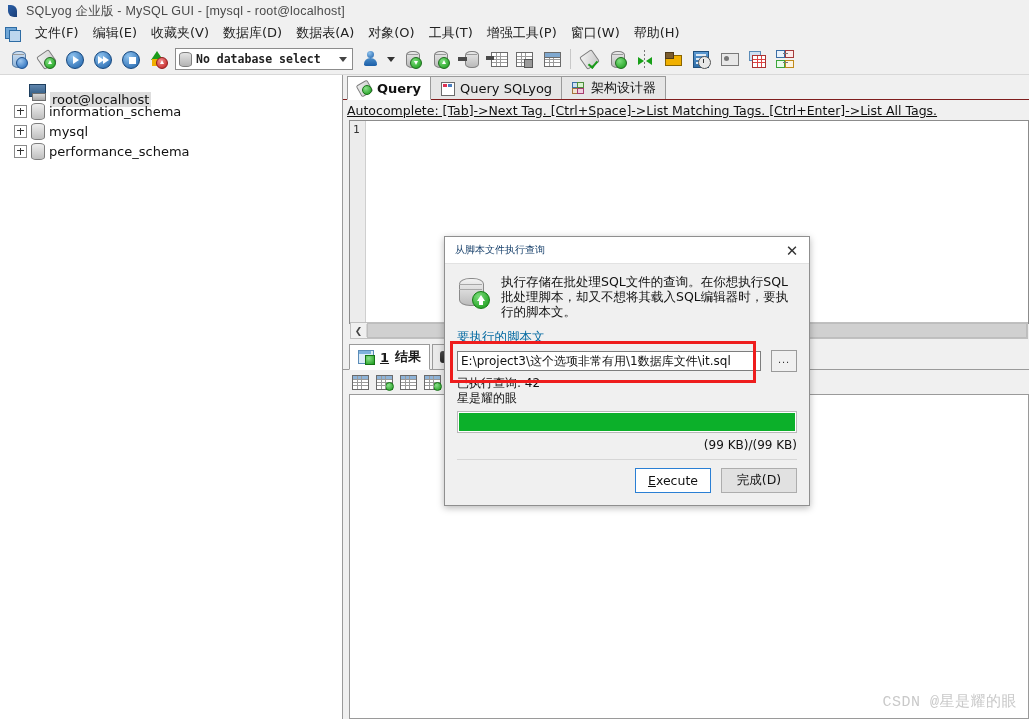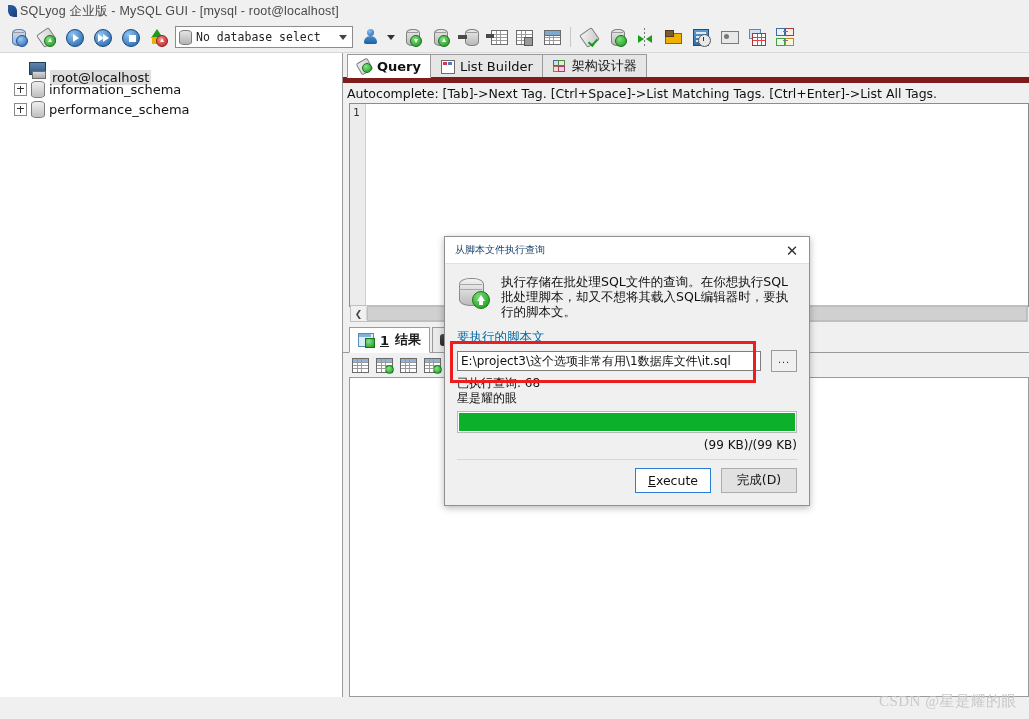--- a/index.html
+++ b/index.html
@@ -7,21 +7,21 @@
     width:1029px;height:719px;overflow:hidden;
     background:#f0f0f0;
     font-family:"Liberation Sans","DejaVu Sans",sans-serif;
     font-size:12px;color:#1a1a1a;
     -webkit-font-smoothing:none;
   }
   .app{position:relative;width:1029px;height:719px;background:#f0f0f0;}
 
   
   .titlebar{
-    height:22px;display:flex;align-items:center;
+    height:22px;display:flex;align-items:center;gap:6px;
     padding:0 6px;background:#f0f0f0;
   }
   .titlebar .tlogo{
     width:14px;height:14px;flex:0 0 14px;position:relative;
   }
   .titlebar .tlogo:before{
     content:"";position:absolute;left:2px;top:1px;width:9px;height:12px;
     background:linear-gradient(135deg,#2a5fa8,#1b3f78);
     border-radius:0 6px 0 6px;
   }
@@ -38,21 +38,21 @@
   .menu-icon .sq1{position:absolute;left:1px;top:2px;width:10px;height:10px;background:#6fa6d6;border:1px solid #2e6ca4;}
   .menu-icon .sq2{position:absolute;left:5px;top:5px;width:10px;height:10px;background:#bcd6ee;border:1px solid #2e6ca4;}
   .menu-item{
     padding:2px 7px;font-size:13px;color:#222;white-space:nowrap;cursor:default;
     font-family:"DejaVu Sans","Liberation Sans",sans-serif;
   }
 
   
   .toolbar{
     height:30px;display:flex;align-items:center;gap:0;
-    padding:0 4px;background:#f0f0f0;border-bottom:1px solid #d8d8d8;
+    padding:0 4px;background:#f0f0f0;border-bottom:1px solid #d8d8d8;font-weight:bold;
   }
   .tbtn{
     width:28px;height:26px;display:flex;align-items:center;justify-content:center;
     position:relative;
   }
   .tsep{width:1px;height:20px;background:#c8c8c8;margin:0 4px;}
 
   
   .ic{position:relative;width:20px;height:20px;display:block;}
   .db{position:absolute;left:4px;top:2px;width:12px;height:15px;
@@ -157,21 +157,21 @@
   .ticon-srv:before{content:"";position:absolute;left:0;top:0;width:15px;height:11px;
     background:linear-gradient(#5f85ad,#2d5880);border:1px solid #1d3e5e;}
   .ticon-srv:after{content:"";position:absolute;left:3px;top:9px;width:12px;height:6px;
     background:linear-gradient(#d9d9d9,#a8a8a8);border:1px solid #6f6f6f;}
   .tlabel{font-size:13px;color:#111;font-family:"DejaVu Sans","Liberation Sans",sans-serif;}
   .trow.sel .tlabel{background:#dedede;padding:0 2px;margin-top:16px;}
 
   
   .right{flex:1;display:flex;flex-direction:column;background:#f0f0f0;position:relative;}
   .tabstrip{display:flex;align-items:flex-end;height:24px;padding-left:4px;gap:0px;
-    background:#f0f0f0;border-bottom:6px solid #7f1d1d;}
+    background:#f0f0f0;border-bottom:1px solid #7f1d1d;}
   .tab{
     display:flex;align-items:center;gap:5px;height:22px;padding:0 9px;
     background:#e6e6e6;border:1px solid #9a9a9a;border-bottom:none;margin-right:-1px;
     font-size:13px;color:#111;font-family:"DejaVu Sans","Liberation Sans",sans-serif;
   }
   .tab.active{background:#fff;border-bottom:1px solid #fff;margin-bottom:-1px;font-weight:bold;}
   .tabicon{width:15px;height:14px;position:relative;flex:0 0 15px;}
   .qi{position:absolute;left:1px;top:1px;width:11px;height:11px;
     background:linear-gradient(135deg,#efefef,#c5c5c5);border:1px solid #7e7e7e;transform:rotate(-30deg);border-radius:2px;}
   .qi-badge{position:absolute;right:0;bottom:0;width:8px;height:8px;border-radius:50%;
@@ -180,21 +180,21 @@
   .qbi:before{content:"";position:absolute;left:1px;top:1px;width:4px;height:3px;background:#d35;}
   .qbi:after{content:"";position:absolute;left:6px;top:1px;width:4px;height:3px;background:#4a7fbf;}
   .sdi{position:absolute;left:1px;top:1px;width:12px;height:12px;}
   .sdi .a{position:absolute;left:0;top:0;width:5px;height:4px;background:#cfe0f2;border:1px solid #3b6ea5;}
   .sdi .b{position:absolute;right:0;top:0;width:5px;height:4px;background:#d9f2cf;border:1px solid #4d8c3b;}
   .sdi .c{position:absolute;left:0;bottom:0;width:5px;height:4px;background:#f2e2cf;border:1px solid #a5743b;}
   .sdi .d{position:absolute;right:0;bottom:0;width:5px;height:4px;background:#efcfe0;border:1px solid #a53b6e;}
 
   .hintbar{height:20px;display:flex;align-items:center;padding-left:4px;
     font-size:12.5px;color:#111;background:#f0f0f0;
-    font-family:"DejaVu Sans","Liberation Sans",sans-serif;}
+    font-family:"DejaVu Sans","Liberation Sans",sans-serif;text-decoration:underline;}
 
   .editor-wrap{background:#fff;border:1px solid #8c8c8c;margin:0 0 0 6px;
     height:202px;display:flex;position:relative;}
   .gutter{width:16px;background:#ececec;border-right:1px solid #cfcfcf;
     font-family:"DejaVu Sans Mono","Liberation Mono",monospace;font-size:11px;color:#333;
     padding:2px 0 0 3px;box-sizing:border-box;}
   .editarea{flex:1;background:#fff;}
   .hscroll{position:absolute;left:0;right:0;bottom:-16px;height:15px;background:#f0f0f0;
     border:1px solid #c0c0c0;display:flex;align-items:center;}
   .hscroll .lbtn{width:15px;height:13px;display:flex;align-items:center;justify-content:center;
@@ -294,34 +294,50 @@
   .dlg-sep{height:1px;background:#d6d6d6;margin:7px 0 0 0;}
   .dlg-actions{display:flex;justify-content:flex-end;gap:10px;padding:8px 0 4px 0;}
   .dlg-btn{min-width:74px;height:23px;display:flex;align-items:center;justify-content:center;
     font-size:12.5px;color:#111;background:#e1e1e1;border:1px solid #adadad;
     font-family:"DejaVu Sans","Liberation Sans",sans-serif;}
   .dlg-btn.primary{background:#fff;border:1px solid #2a7fd4;}
   .dlg-btn u{text-decoration:underline;}
 
   .watermark{
     position:absolute;right:12px;bottom:8px;font-size:15px;color:#c9c9c9;
-    font-family:Liberation Serif, serif;letter-spacing:.5px;
+    font-family:Liberation Mono, monospace;letter-spacing:.5px;
     user-select:none;
   }
 </style>
 </head>
 <body>
 
 <div class="app">
 
   <div class="titlebar">
     <div class="tlogo"></div>
     <div class="ttext">SQLyog 企业版 - MySQL GUI - [mysql - root@localhost]</div>
   </div>
 
+  <div class="menubar">
+    <div class="menu-icon">
+      <div class="sq1"></div>
+        <div class="sq2"></div>
+    </div>
+    <div class="menu-item">文件(F)</div>
+    <div class="menu-item">编辑(E)</div>
+    <div class="menu-item">收藏夹(V)</div>
+    <div class="menu-item">数据库(D)</div>
+    <div class="menu-item">数据表(A)</div>
+    <div class="menu-item">对象(O)</div>
+    <div class="menu-item">工具(T)</div>
+    <div class="menu-item">增强工具(P)</div>
+    <div class="menu-item">窗口(W)</div>
+    <div class="menu-item">帮助(H)</div>
+  </div>
 
   <div class="toolbar">
     <div class="tbtn">
       <span class="ic">
         <span class="db blue"></span>
           <span class="badge blue none"></span>
       </span>
     </div>
     <div class="tbtn">
       <span class="ic">
@@ -463,20 +479,25 @@
       <div class="tree">
         <div class="trow sel">
           <span class="tspacer"></span>
           <span class="ticon-srv"></span>
           <span class="tlabel">root@localhost</span>
         </div>
         <div class="trow">
           <span class="texp"></span>
           <span class="ticon-db"></span>
           <span class="tlabel">information_schema</span>
+        </div>
+        <div class="trow">
+          <span class="texp"></span>
+          <span class="ticon-db"></span>
+          <span class="tlabel">mysql</span>
         </div>
         <div class="trow">
           <span class="texp"></span>
           <span class="ticon-db"></span>
           <span class="tlabel">performance_schema</span>
         </div>
       </div>
     </div>
 
     <div class="right">
@@ -486,21 +507,21 @@
           <span class="tabicon">
               <span class="qi"></span>
               <span class="qi-badge"></span>
             </span>
           <span>Query</span>
         </div>
         <div class="tab">
           <span class="tabicon">
               <span class="qbi"></span>
             </span>
-          <span>List Builder</span>
+          <span>Query SQLyog</span>
         </div>
         <div class="tab">
           <span class="tabicon">
             <span class="sdi">
                 <span class="a"></span>
                 <span class="b"></span>
                 <span class="c"></span>
                 <span class="d"></span>
               </span>
           </span>
@@ -580,21 +601,21 @@
           </div>
         </div>
 
         <div class="dlg-field-label">要执行的脚本文</div>
 
         <div class="dlg-pathrow">
           <div class="dlg-path">E:\project3\这个选项非常有用\1数据库文件\it.sql</div>
           <div class="dlg-browse">...</div>
         </div>
 
-        <div class="dlg-status">已执行查询: 68</div>
+        <div class="dlg-status">已执行查询: 42</div>
         <div class="dlg-status" style="margin-top:0">星是耀的眼</div>
 
         <div class="dlg-progress">
           <div class="fill" style="width: 100%; background: rgb(12, 176, 42);"></div>
         </div>
 
         <div class="dlg-size">(99 KB)/(99 KB)</div>
 
         <div class="dlg-sep"></div>
 

